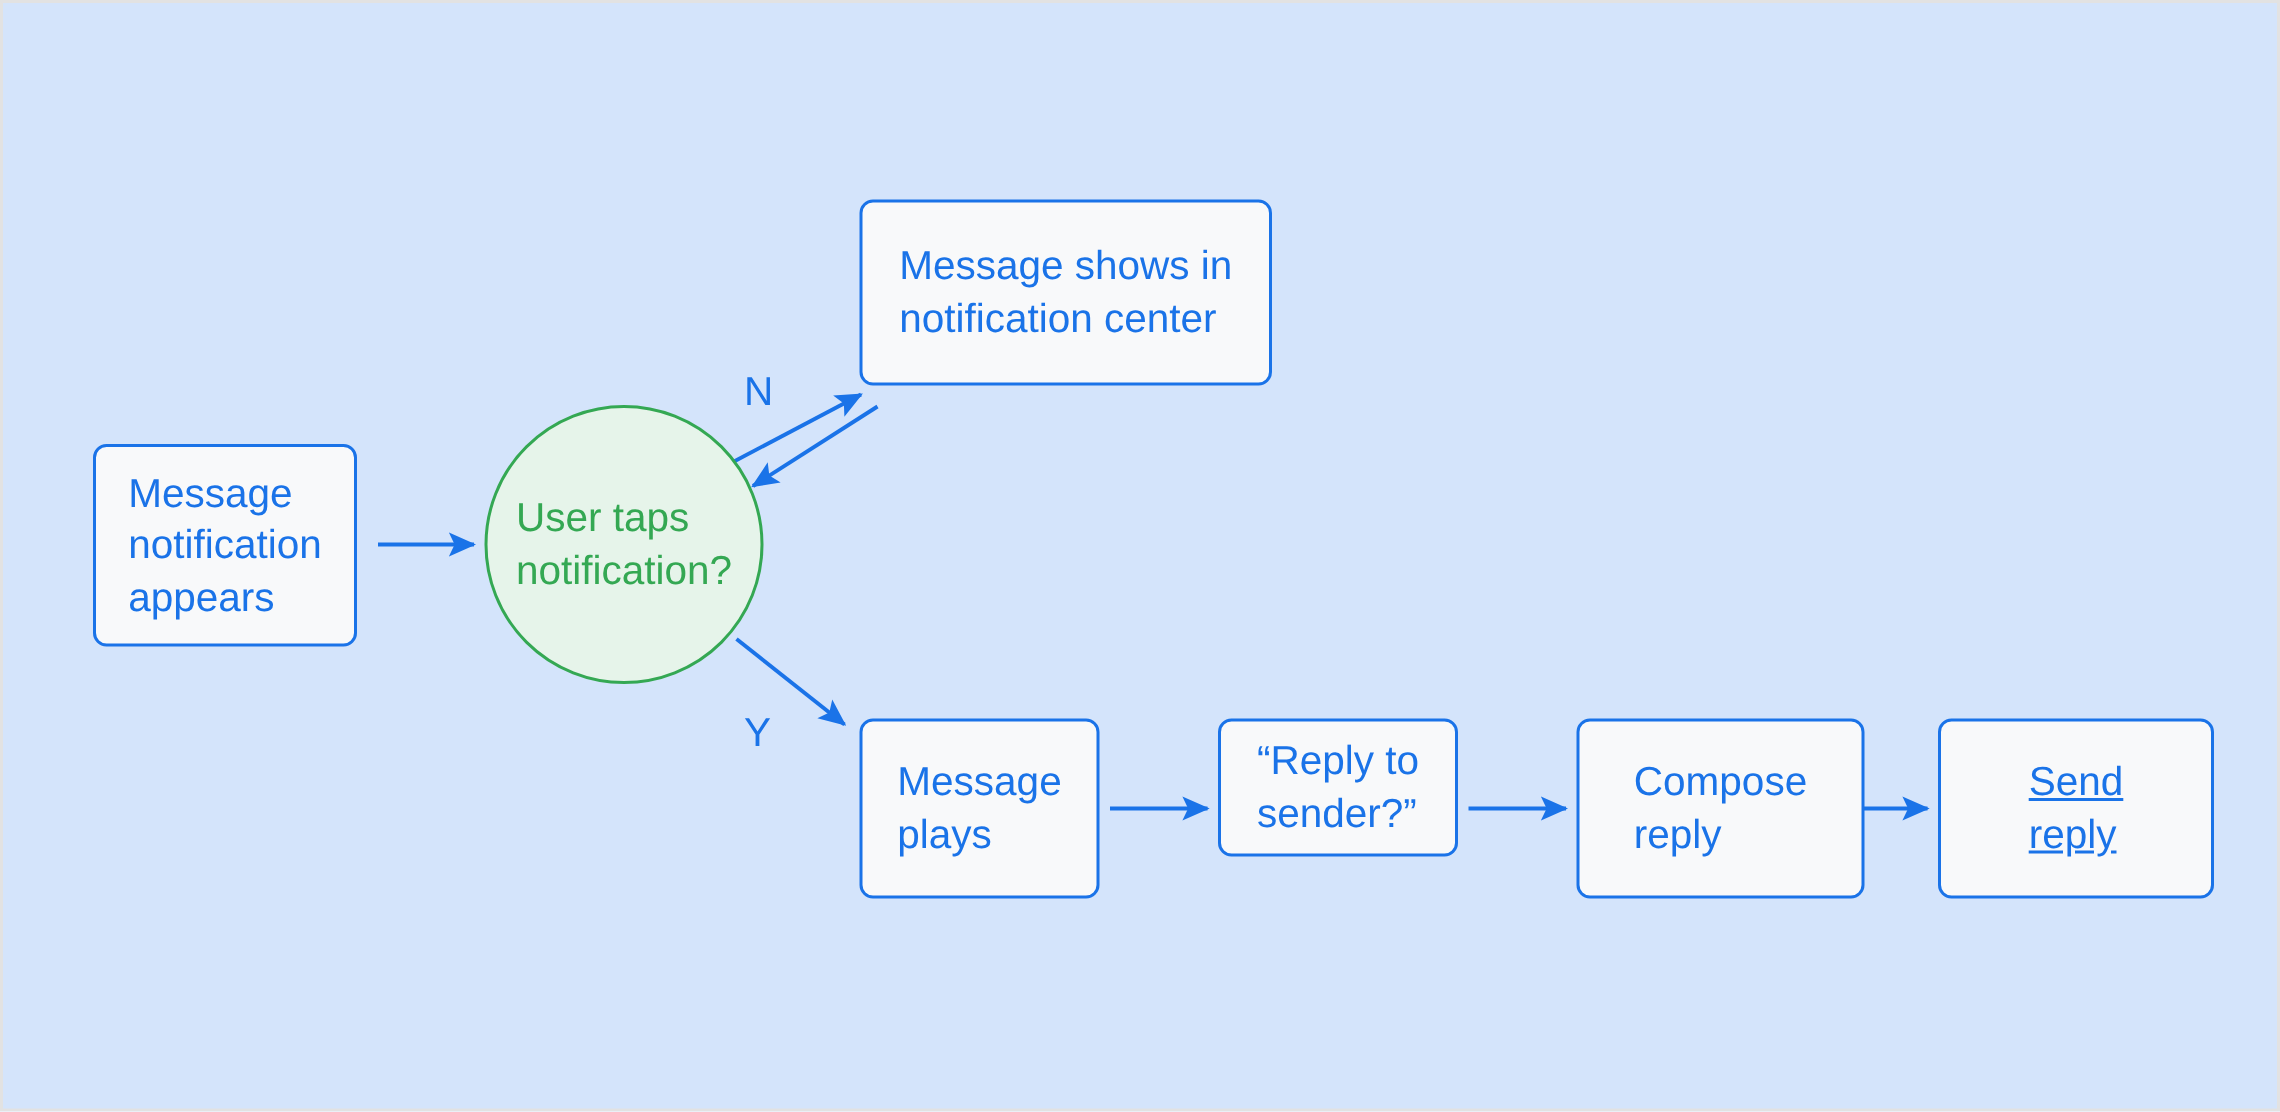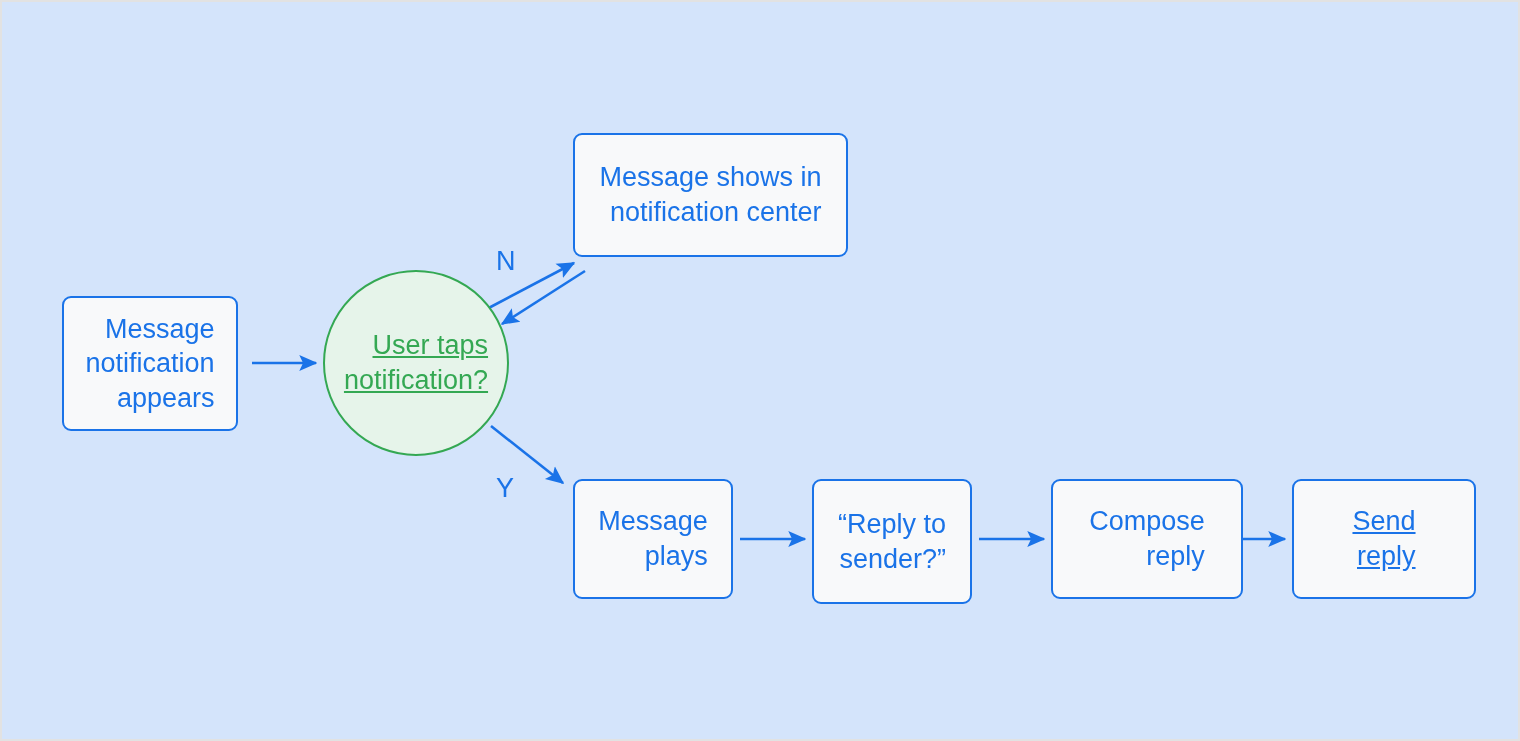--- a/index.html
+++ b/index.html
@@ -24,37 +24,36 @@
     width: 1520px;
     height: 741px;
     pointer-events: none;
   }
   .node {
     position: absolute;
     box-sizing: border-box;
     display: flex;
     align-items: center;
     justify-content: center;
-    text-align: right;
+    text-align: left;
     font-size: 27px;
     line-height: 1.28;
     white-space: pre-line;
   }
   .node.rect {
     background: #f8f9fa;
     border: 2px solid #1a73e8;
     border-radius: 9px;
     color: #1a73e8;
   }
   .node.circle {
     background: #e6f4ea;
     border: 2px solid #34a853;
     border-radius: 50%;
     color: #34a853;
-    text-decoration: underline;
   }
   .edge-label {
     position: absolute;
     font-size: 27px;
     color: #1a73e8;
     font-family: "Liberation Sans", sans-serif;
     line-height: 1;
   }
 </style>
 </head>
@@ -104,21 +103,21 @@
 
   <div class="node circle" style="left:321px;top:268px;width:186px;height:186px;">User taps
 notification?</div>
 
   <div class="node rect" style="left:571px;top:131px;width:275px;height:124px;">Message shows in
 notification center</div>
 
   <div class="node rect" style="left:571px;top:477px;width:160px;height:120px;">Message
 plays</div>
 
-  <div class="node rect" style="left:810px;top:477px;width:160px;height:125px;">“Reply to
+  <div class="node rect" style="left:810px;top:477px;width:160px;height:92px;">“Reply to
 sender?”</div>
 
   <div class="node rect" style="left:1049px;top:477px;width:192px;height:120px;">Compose
 reply</div>
 
   <div class="node rect" style="left:1290px;top:477px;width:184px;height:120px;text-decoration:underline;">Send
 reply</div>
 
   <div class="edge-label" style="left:494px;top:246px;">N</div>
 

